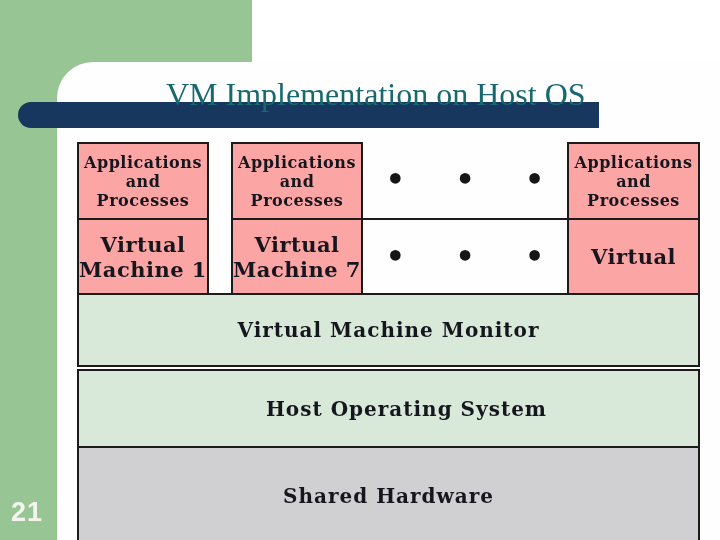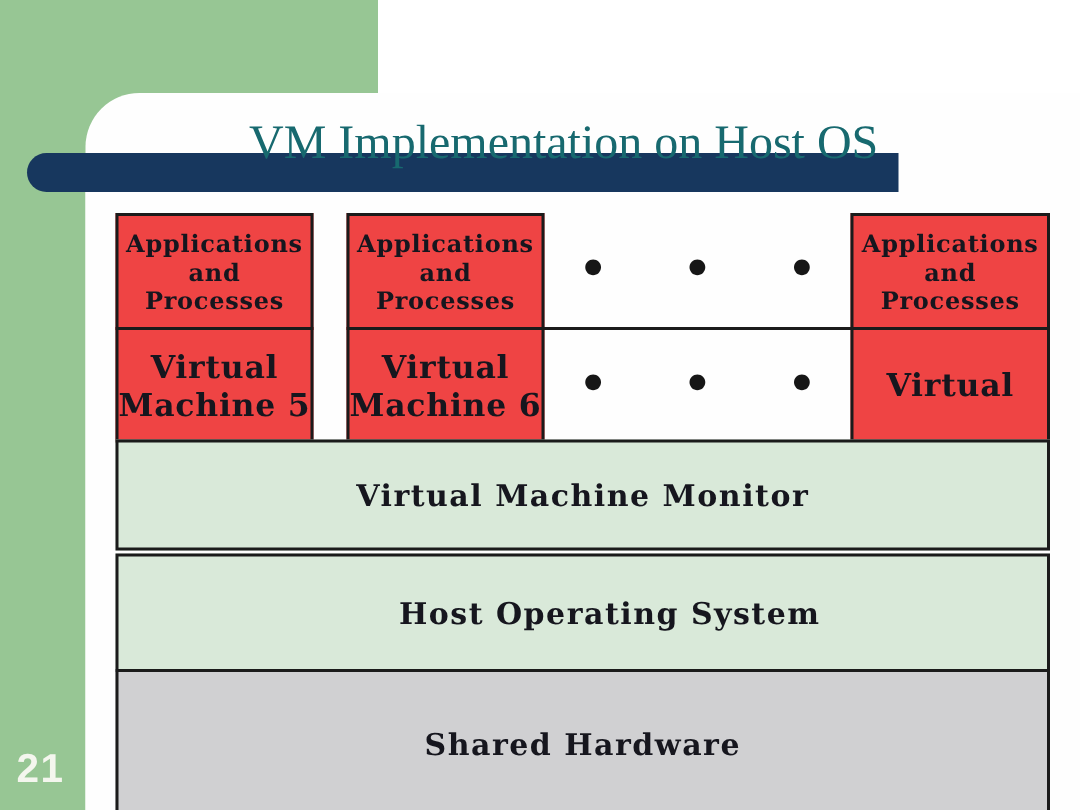--- a/index.html
+++ b/index.html
@@ -17,21 +17,21 @@
 
   .title{left:150px;top:60px;margin:16px;font-family:"Liberation Serif",serif;
          font-weight:400;font-size:32px;color:#17696f;white-space:nowrap;}
 
   .page-num{left:11px;top:497px;font-weight:bold;font-size:27px;color:#f4f6ee;
             letter-spacing:1px;}
 
   
   .diagram{left:0;top:0;width:720px;height:540px;
            font-family:"DejaVu Serif",serif;color:#16161e;}
-  .cell{position:absolute;background:#ef4444;border:2px solid #1b1b1b;
+  .cell{position:absolute;background:#fca5a5;border:2px solid #1b1b1b;
         box-sizing:border-box;display:flex;flex-direction:column;
         align-items:center;justify-content:center;text-align:center;}
   .apps{font-size:16px;line-height:19px;font-weight:bold;letter-spacing:0.5px;}
   .vmbox{font-size:21px;line-height:25px;font-weight:bold;letter-spacing:0.5px;}
   .c1{left:77px;width:132px;}
   .c2{left:231px;width:132px;}
   .cn{left:567px;width:133px;}
   .row-apps{top:142px;height:78px;}
   .row-vm{top:218px;height:77px;}
 
@@ -73,25 +73,25 @@
     <span>Processes</span>
   </div>
   <div class="cell cn row-apps apps">
     <span>Applications</span>
     <span>and</span>
     <span>Processes</span>
   </div>
 
   <div class="cell c1 row-vm vmbox">
     <span>Virtual</span>
-    <span>Machine 5</span>
+    <span>Machine 1</span>
   </div>
   <div class="cell c2 row-vm vmbox">
     <span>Virtual</span>
-    <span>Machine 6</span>
+    <span>Machine 7</span>
   </div>
   <div class="cell cn row-vm vmbox">
     <span>Virtual</span>
   </div>
 
   <div class="mid-region">
     <div class="mid-cell">
       <span class="dots">• • •</span>
     </div>
     <div class="mid-divider"></div>

